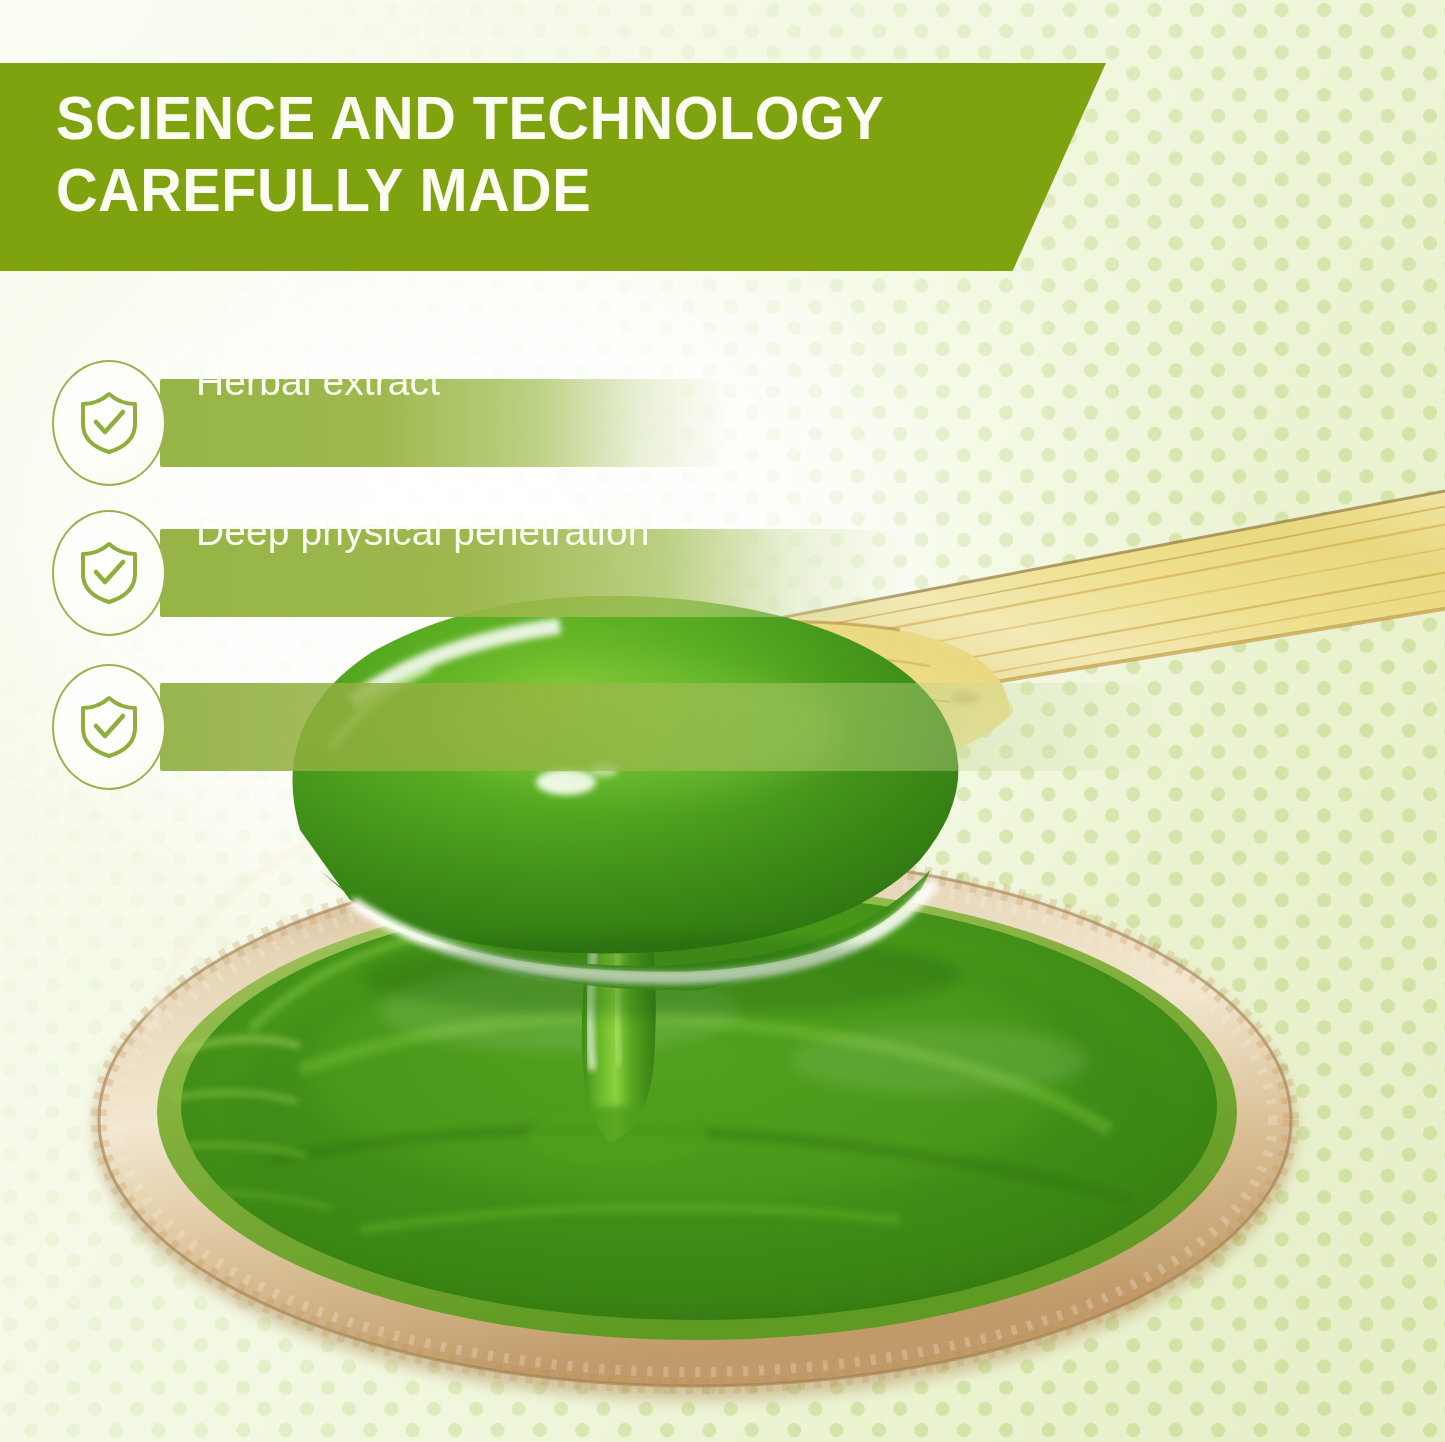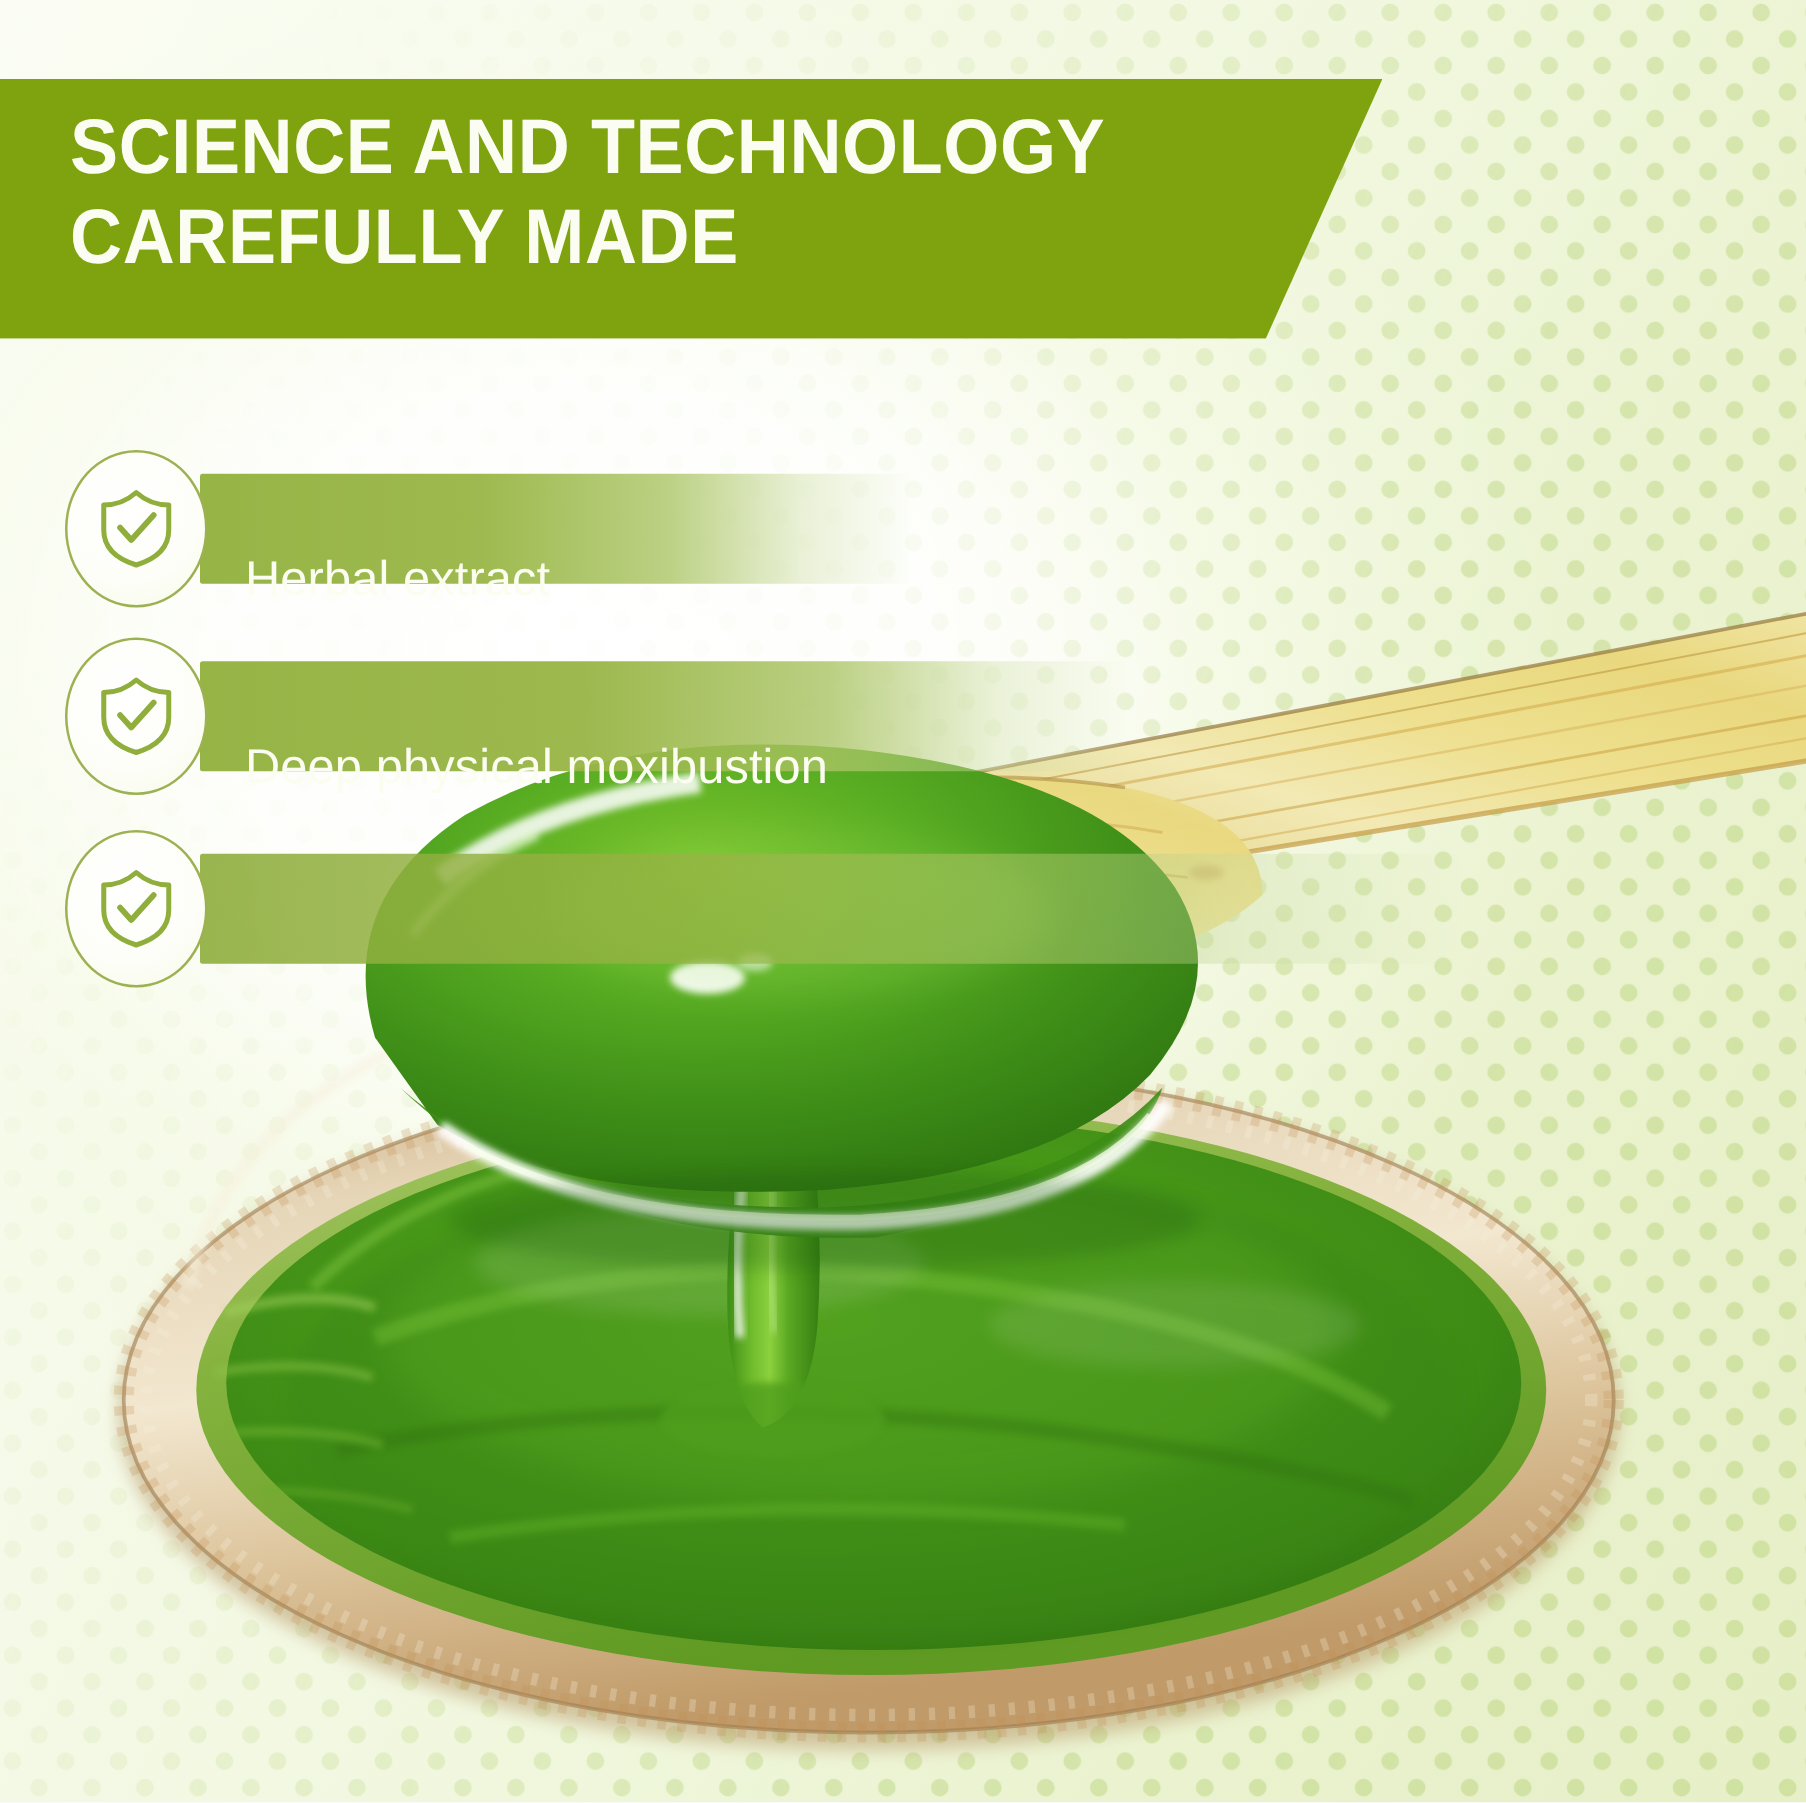--- a/index.html
+++ b/index.html
@@ -91,21 +91,21 @@
     top: 0;
     width: 1445px;
     height: 1442px;
     pointer-events: none;
   }
   .feature {
     position: absolute;
     left: 52px;
     height: 126px;
     display: flex;
-    align-items: flex-end;
+    align-items: flex-start;
     pointer-events: auto;
   }
   .feature-1 { top: 360px; }
   .feature-2 { top: 510px; }
   .feature-3 { top: 664px; }
 
   .feature-bar {
     position: absolute;
     left: 108px;
     top: 19px;
@@ -340,21 +340,21 @@
     </div>
 
     <div class="feature feature-2">
       <div class="feature-bar"></div>
       <div class="feature-icon">
         <svg viewBox="0 0 62 66" xmlns="http://www.w3.org/2000/svg">
           <path d="M31 4 C40 12 50 14 57 14 L57 34 C57 50 44 58 31 62 C18 58 5 50 5 34 L5 14 C12 14 22 12 31 4 Z" fill="none" stroke="#8fae3c" stroke-width="4" stroke-linejoin="round"></path>
           <path d="M18 32 L27 42 L45 22" fill="none" stroke="#8fae3c" stroke-width="4.5" stroke-linecap="round" stroke-linejoin="round"></path>
         </svg>
       </div>
-      <div class="feature-label">Deep physical moxibustion</div>
+      <div class="feature-label">Deep physical penetration</div>
     </div>
 
     <div class="feature feature-3">
       <div class="feature-bar"></div>
       <div class="feature-icon">
         <svg viewBox="0 0 62 66" xmlns="http://www.w3.org/2000/svg">
           <path d="M31 4 C40 12 50 14 57 14 L57 34 C57 50 44 58 31 62 C18 58 5 50 5 34 L5 14 C12 14 22 12 31 4 Z" fill="none" stroke="#8fae3c" stroke-width="4" stroke-linejoin="round"></path>
           <path d="M18 32 L27 42 L45 22" fill="none" stroke="#8fae3c" stroke-width="4.5" stroke-linecap="round" stroke-linejoin="round"></path>
         </svg>
       </div>

